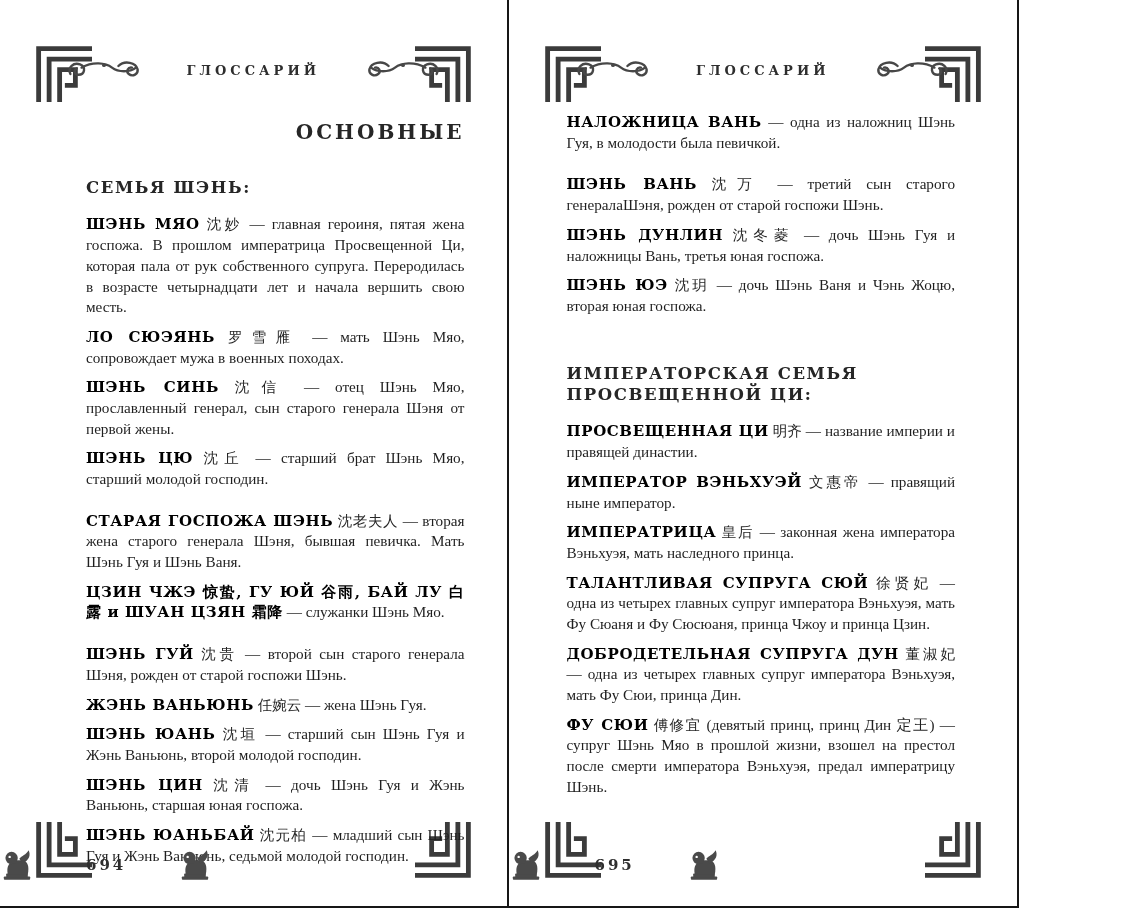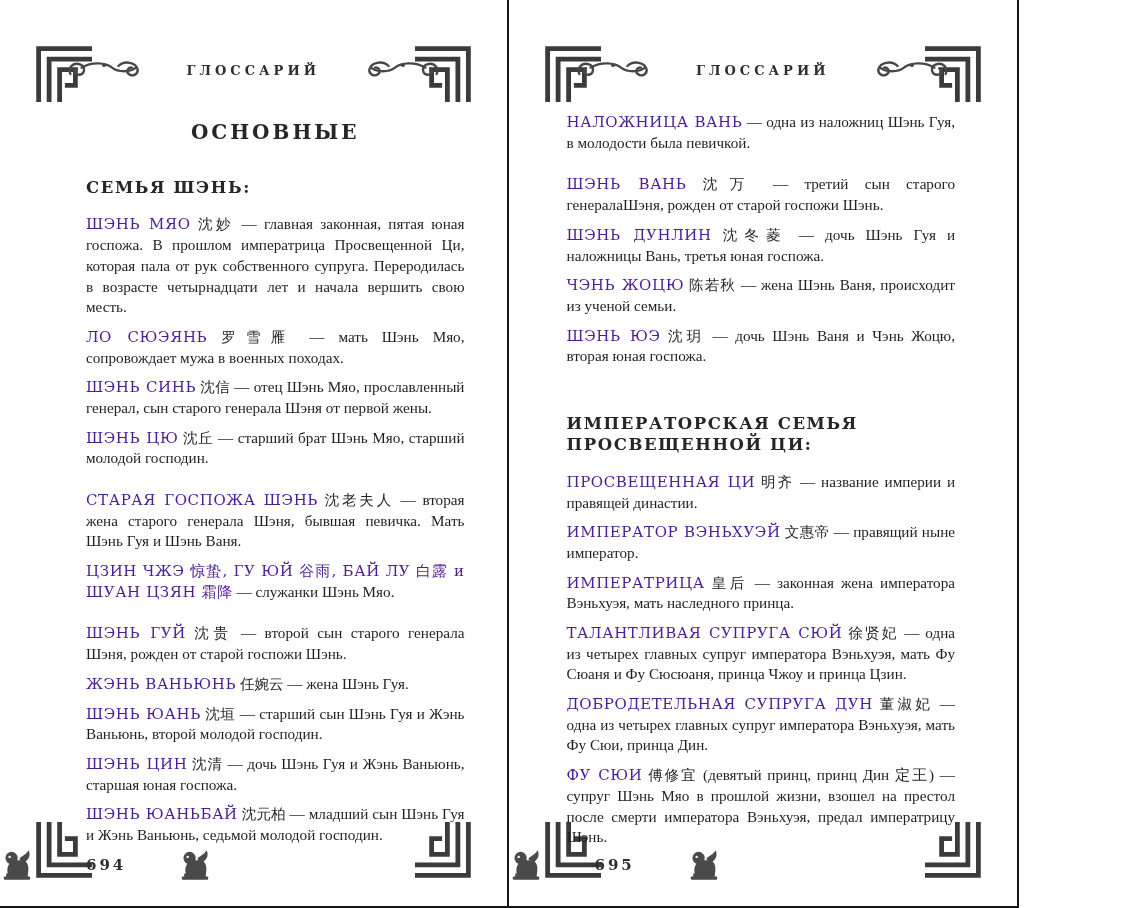--- a/index.html
+++ b/index.html
@@ -48,40 +48,40 @@
     font-family: "DejaVu Serif", serif;
     font-size: 15px; font-weight: 700; letter-spacing: 3px; color: #2e2e2e;
   }
 
   
   .content { position: absolute; top: 112px; }
   .page-left  .content { left: 86px; right: 42px; }
   .page-right .content { left: 58px; right: 62px; }
 
   .book-title {
-    text-align: center; margin: 6px 0 30px;
+    text-align: right; margin: 6px 0 30px;
     font-family: "DejaVu Serif", serif;
     font-size: 20px; font-weight: 700; letter-spacing: 3px;
     line-height: 1.45; color: #262626;
   }
   .section-heading {
     font-family: "DejaVu Serif", serif;
     font-size: 16.5px; font-weight: 700; letter-spacing: 1.6px;
     color: #262626; margin: 0 0 16px; line-height: 1.3;
   }
   .section-heading.mid { margin-top: 46px; }
 
   .entry {
     margin: 0 0 9px; text-align: justify;
     font-size: 15.2px; line-height: 1.36; color: #1f1f1f;
   }
   .entry.gap { margin-top: 21px; }
   .entry .nm {
     font-family: "DejaVu Serif", serif;
-    font-weight: 400; letter-spacing: 0.6px; font-size: 15px; color: #4c1d95;
+    font-weight: 700; letter-spacing: 0.6px; font-size: 15px; color: #000000;
   }
   .entry .cjk { font-size: 14.5px; color: #262626; }
 </style>
 </head>
 <body>
 
 <svg width="0" height="0" style="position:absolute" aria-hidden="true">
   <defs>
     <symbol id="fret" viewBox="0 0 64 64">
       <g fill="none" stroke="currentColor" stroke-width="5.5">
@@ -137,21 +137,21 @@
         </svg>
     </div>
 
     <div class="content">
       <div class="book-title">
         <div>ОСНОВНЫЕ</div>
       </div>
 
       <div class="section-heading">СЕМЬЯ ШЭНЬ:</div>
 
-      <p class="entry"><span class="nm">ШЭНЬ МЯО</span> <span class="cjk">沈妙</span> <span class="tx">— главная законная, пятая юная госпожа. В прошлом императрица Просвещенной Ци, которая пала от рук собственного супруга. Переродилась в возрасте четырнадцати лет и начала вершить свою месть.</span></p>
+      <p class="entry"><span class="nm">ШЭНЬ МЯО</span> <span class="cjk">沈妙</span> <span class="tx">— главная героиня, пятая жена госпожа. В прошлом императрица Просвещенной Ци, которая пала от рук собственного супруга. Переродилась в возрасте четырнадцати лет и начала вершить свою месть.</span></p>
       <p class="entry"><span class="nm">ЛО СЮЭЯНЬ</span> <span class="cjk">罗雪雁</span> <span class="tx">— мать Шэнь Мяо, сопровождает мужа в военных походах.</span></p>
       <p class="entry"><span class="nm">ШЭНЬ СИНЬ</span> <span class="cjk">沈信</span> <span class="tx">— отец Шэнь Мяо, прославленный генерал, сын старого генерала Шэня от первой жены.</span></p>
       <p class="entry"><span class="nm">ШЭНЬ ЦЮ</span> <span class="cjk">沈丘</span> <span class="tx">— старший брат Шэнь Мяо, старший молодой господин.</span></p>
       <p class="entry gap"><span class="nm">СТАРАЯ ГОСПОЖА ШЭНЬ</span> <span class="cjk">沈老夫人</span> <span class="tx">— вторая жена старого генерала Шэня, бывшая певичка. Мать Шэнь Гуя и Шэнь Ваня.</span></p>
       <p class="entry"><span class="nm">ЦЗИН ЧЖЭ 惊蛰, ГУ ЮЙ 谷雨, БАЙ ЛУ 白露 и ШУАН ЦЗЯН 霜降</span> <span class="cjk"></span> <span class="tx">— служанки Шэнь Мяо.</span></p>
       <p class="entry gap"><span class="nm">ШЭНЬ ГУЙ</span> <span class="cjk">沈贵</span> <span class="tx">— второй сын старого генерала Шэня, рожден от старой госпожи Шэнь.</span></p>
       <p class="entry"><span class="nm">ЖЭНЬ ВАНЬЮНЬ</span> <span class="cjk">任婉云</span> <span class="tx">— жена Шэнь Гуя.</span></p>
       <p class="entry"><span class="nm">ШЭНЬ ЮАНЬ</span> <span class="cjk">沈垣</span> <span class="tx">— старший сын Шэнь Гуя и Жэнь Ваньюнь, второй молодой господин.</span></p>
       <p class="entry"><span class="nm">ШЭНЬ ЦИН</span> <span class="cjk">沈清</span> <span class="tx">— дочь Шэнь Гуя и Жэнь Ваньюнь, старшая юная госпожа.</span></p>
       <p class="entry"><span class="nm">ШЭНЬ ЮАНЬБАЙ</span> <span class="cjk">沈元柏</span> <span class="tx">— младший сын Шэнь Гуя и Жэнь Ваньюнь, седьмой молодой господин.</span></p>
@@ -189,21 +189,20 @@
       <span class="label">ГЛОССАРИЙ</span>
       <svg class="flourish rt">
           <use href="#scroll"></use>
         </svg>
     </div>
 
     <div class="content">
       <p class="entry"><span class="nm">НАЛОЖНИЦА ВАНЬ</span> <span class="cjk"></span> <span class="tx">— одна из наложниц Шэнь Гуя, в молодости была певичкой.</span></p>
       <p class="entry gap"><span class="nm">ШЭНЬ ВАНЬ</span> <span class="cjk">沈万</span> <span class="tx">— третий сын старого генералаШэня, рожден от старой госпожи Шэнь.</span></p>
       <p class="entry"><span class="nm">ШЭНЬ ДУНЛИН</span> <span class="cjk">沈冬菱</span> <span class="tx">— дочь Шэнь Гуя и наложницы Вань, третья юная госпожа.</span></p>
-      <p class="entry"><span class="nm">ЧЭНЬ ЖОЦЮ</span> <span class="cjk">陈若秋</span> <span class="tx">— жена Шэнь Ваня, происходит из ученой семьи.</span></p>
       <p class="entry"><span class="nm">ШЭНЬ ЮЭ</span> <span class="cjk">沈玥</span> <span class="tx">— дочь Шэнь Ваня и Чэнь Жоцю, вторая юная госпожа.</span></p>
 
       <div class="section-heading mid">
         <div>ИМПЕРАТОРСКАЯ СЕМЬЯ</div>
         <div>ПРОСВЕЩЕННОЙ ЦИ:</div>
       </div>
 
       <p class="entry"><span class="nm">ПРОСВЕЩЕННАЯ ЦИ</span> <span class="cjk">明齐</span> <span class="tx">— название империи и правящей династии.</span></p>
       <p class="entry"><span class="nm">ИМПЕРАТОР ВЭНЬХУЭЙ</span> <span class="cjk">文惠帝</span> <span class="tx">— правящий ныне император.</span></p>
       <p class="entry"><span class="nm">ИМПЕРАТРИЦА</span> <span class="cjk">皇后</span> <span class="tx">— законная жена императора Вэньхуэя, мать наследного принца.</span></p>

